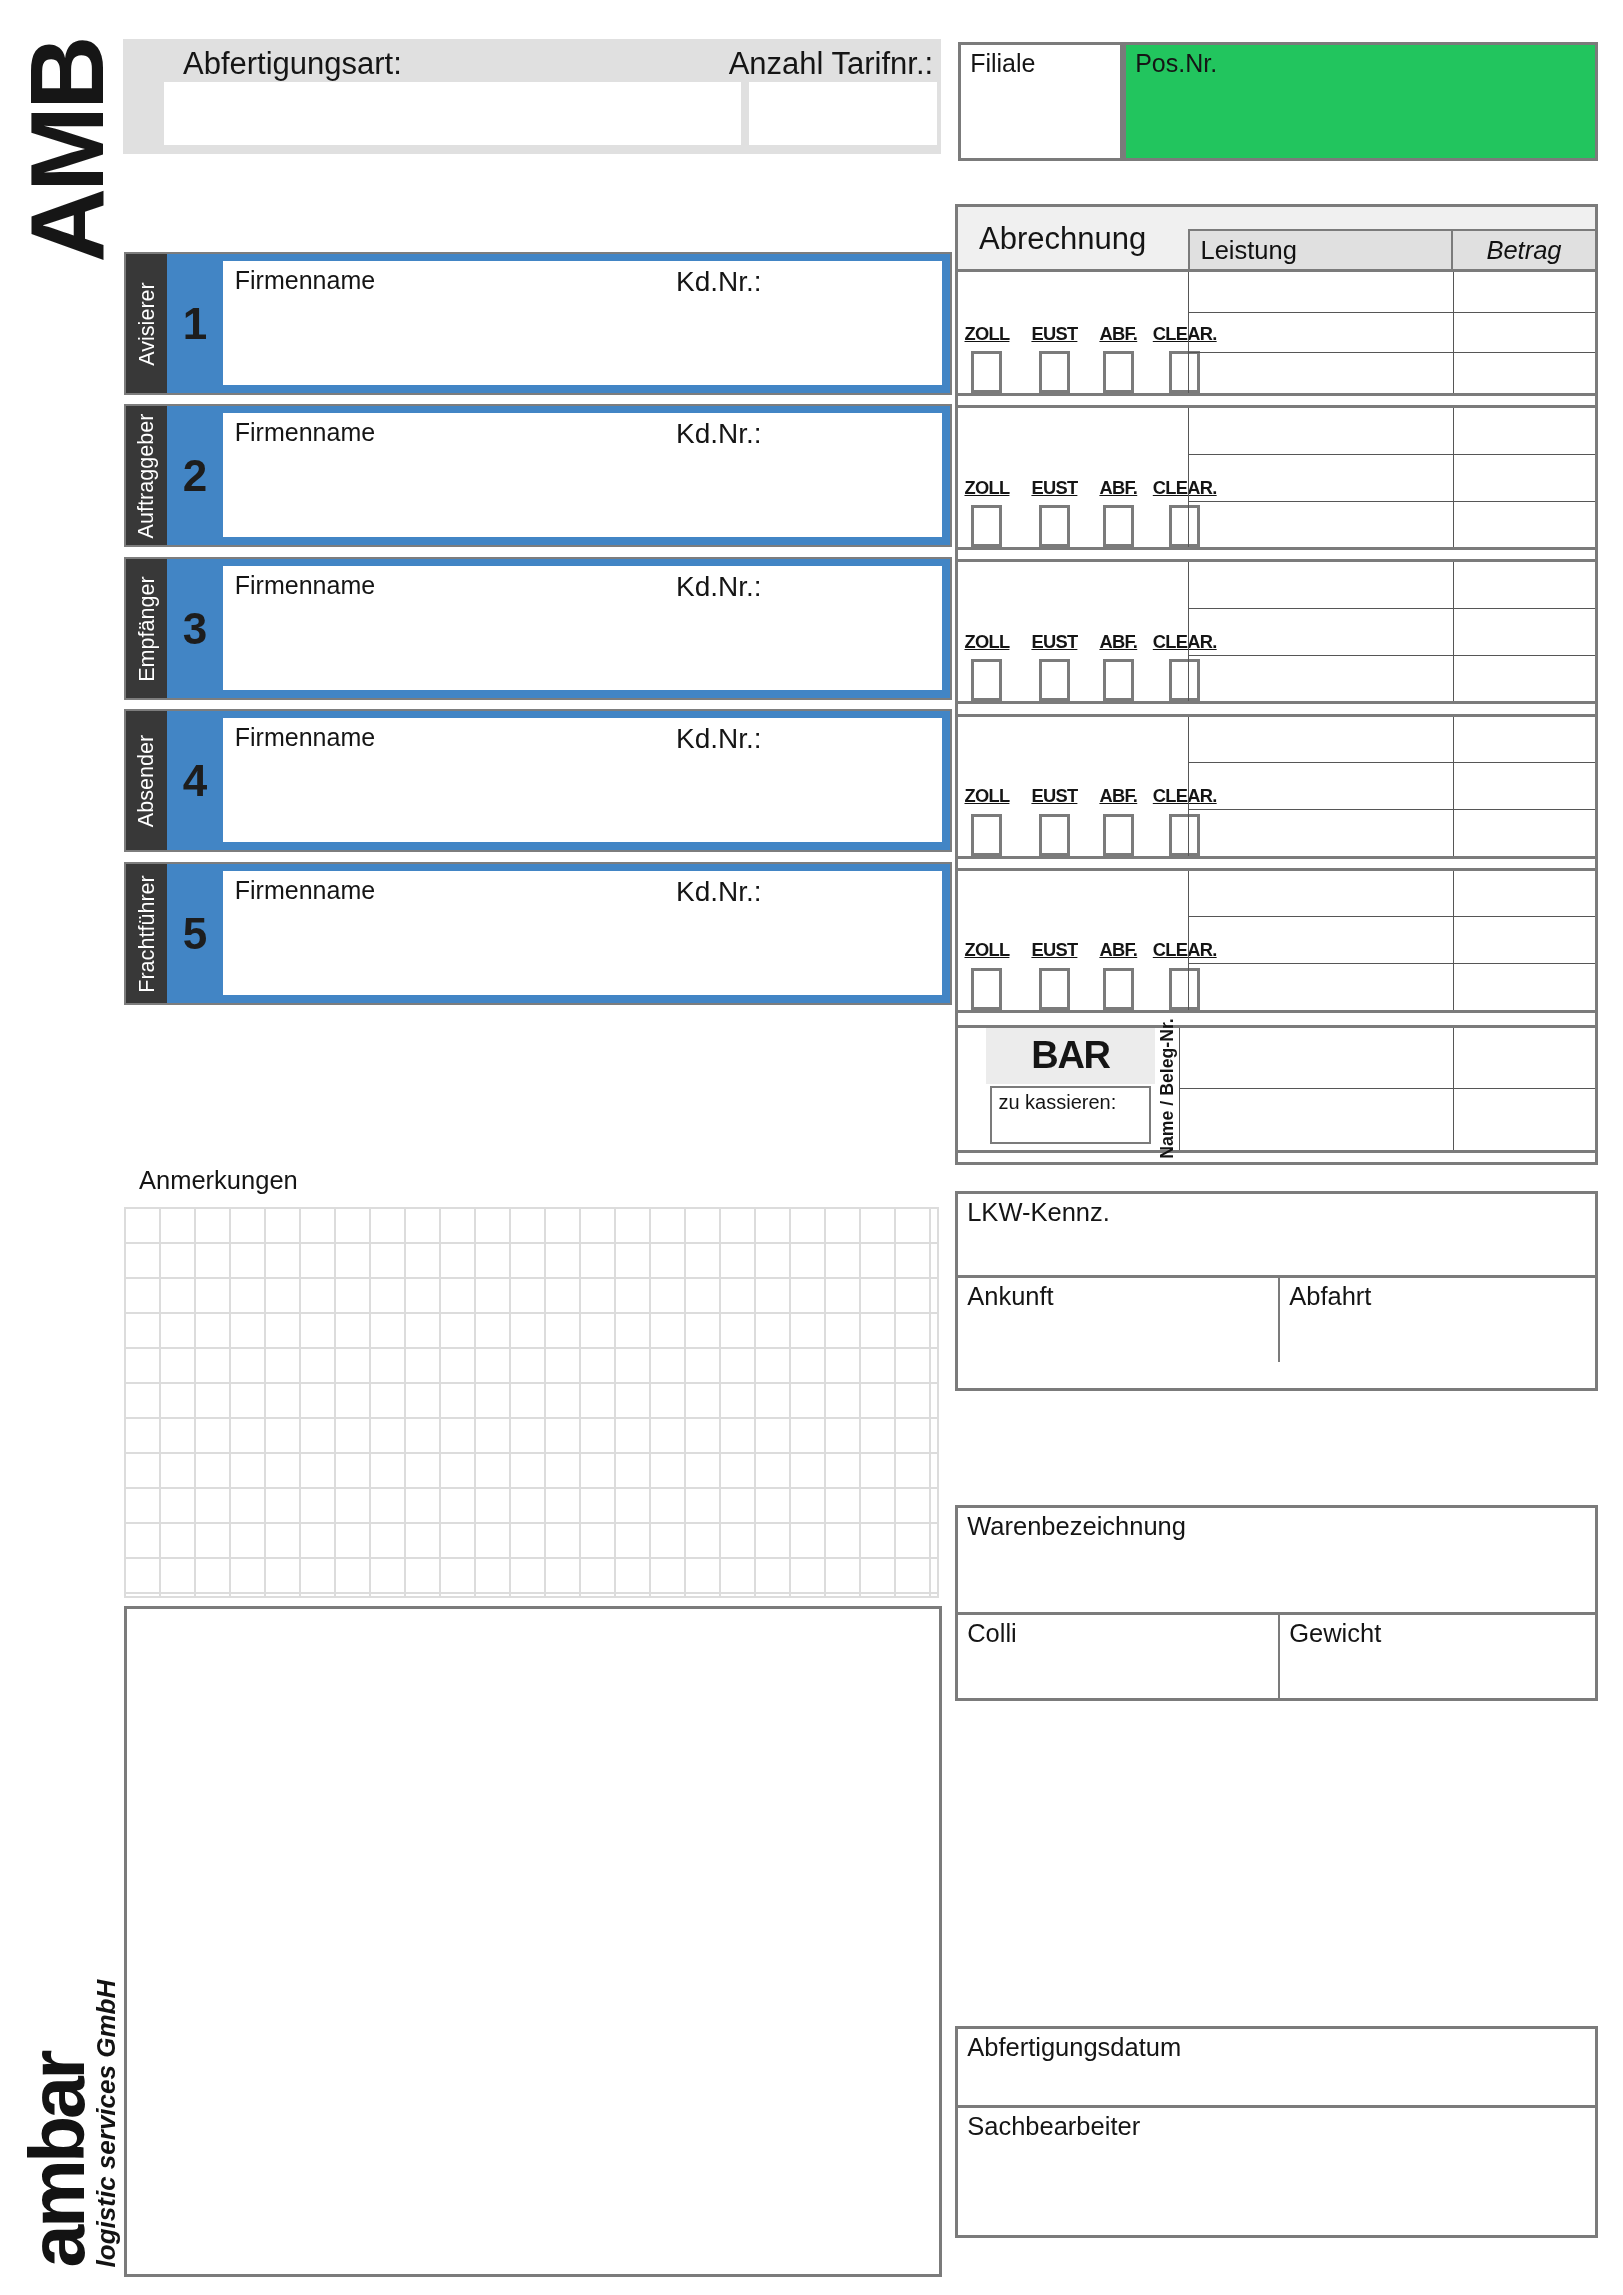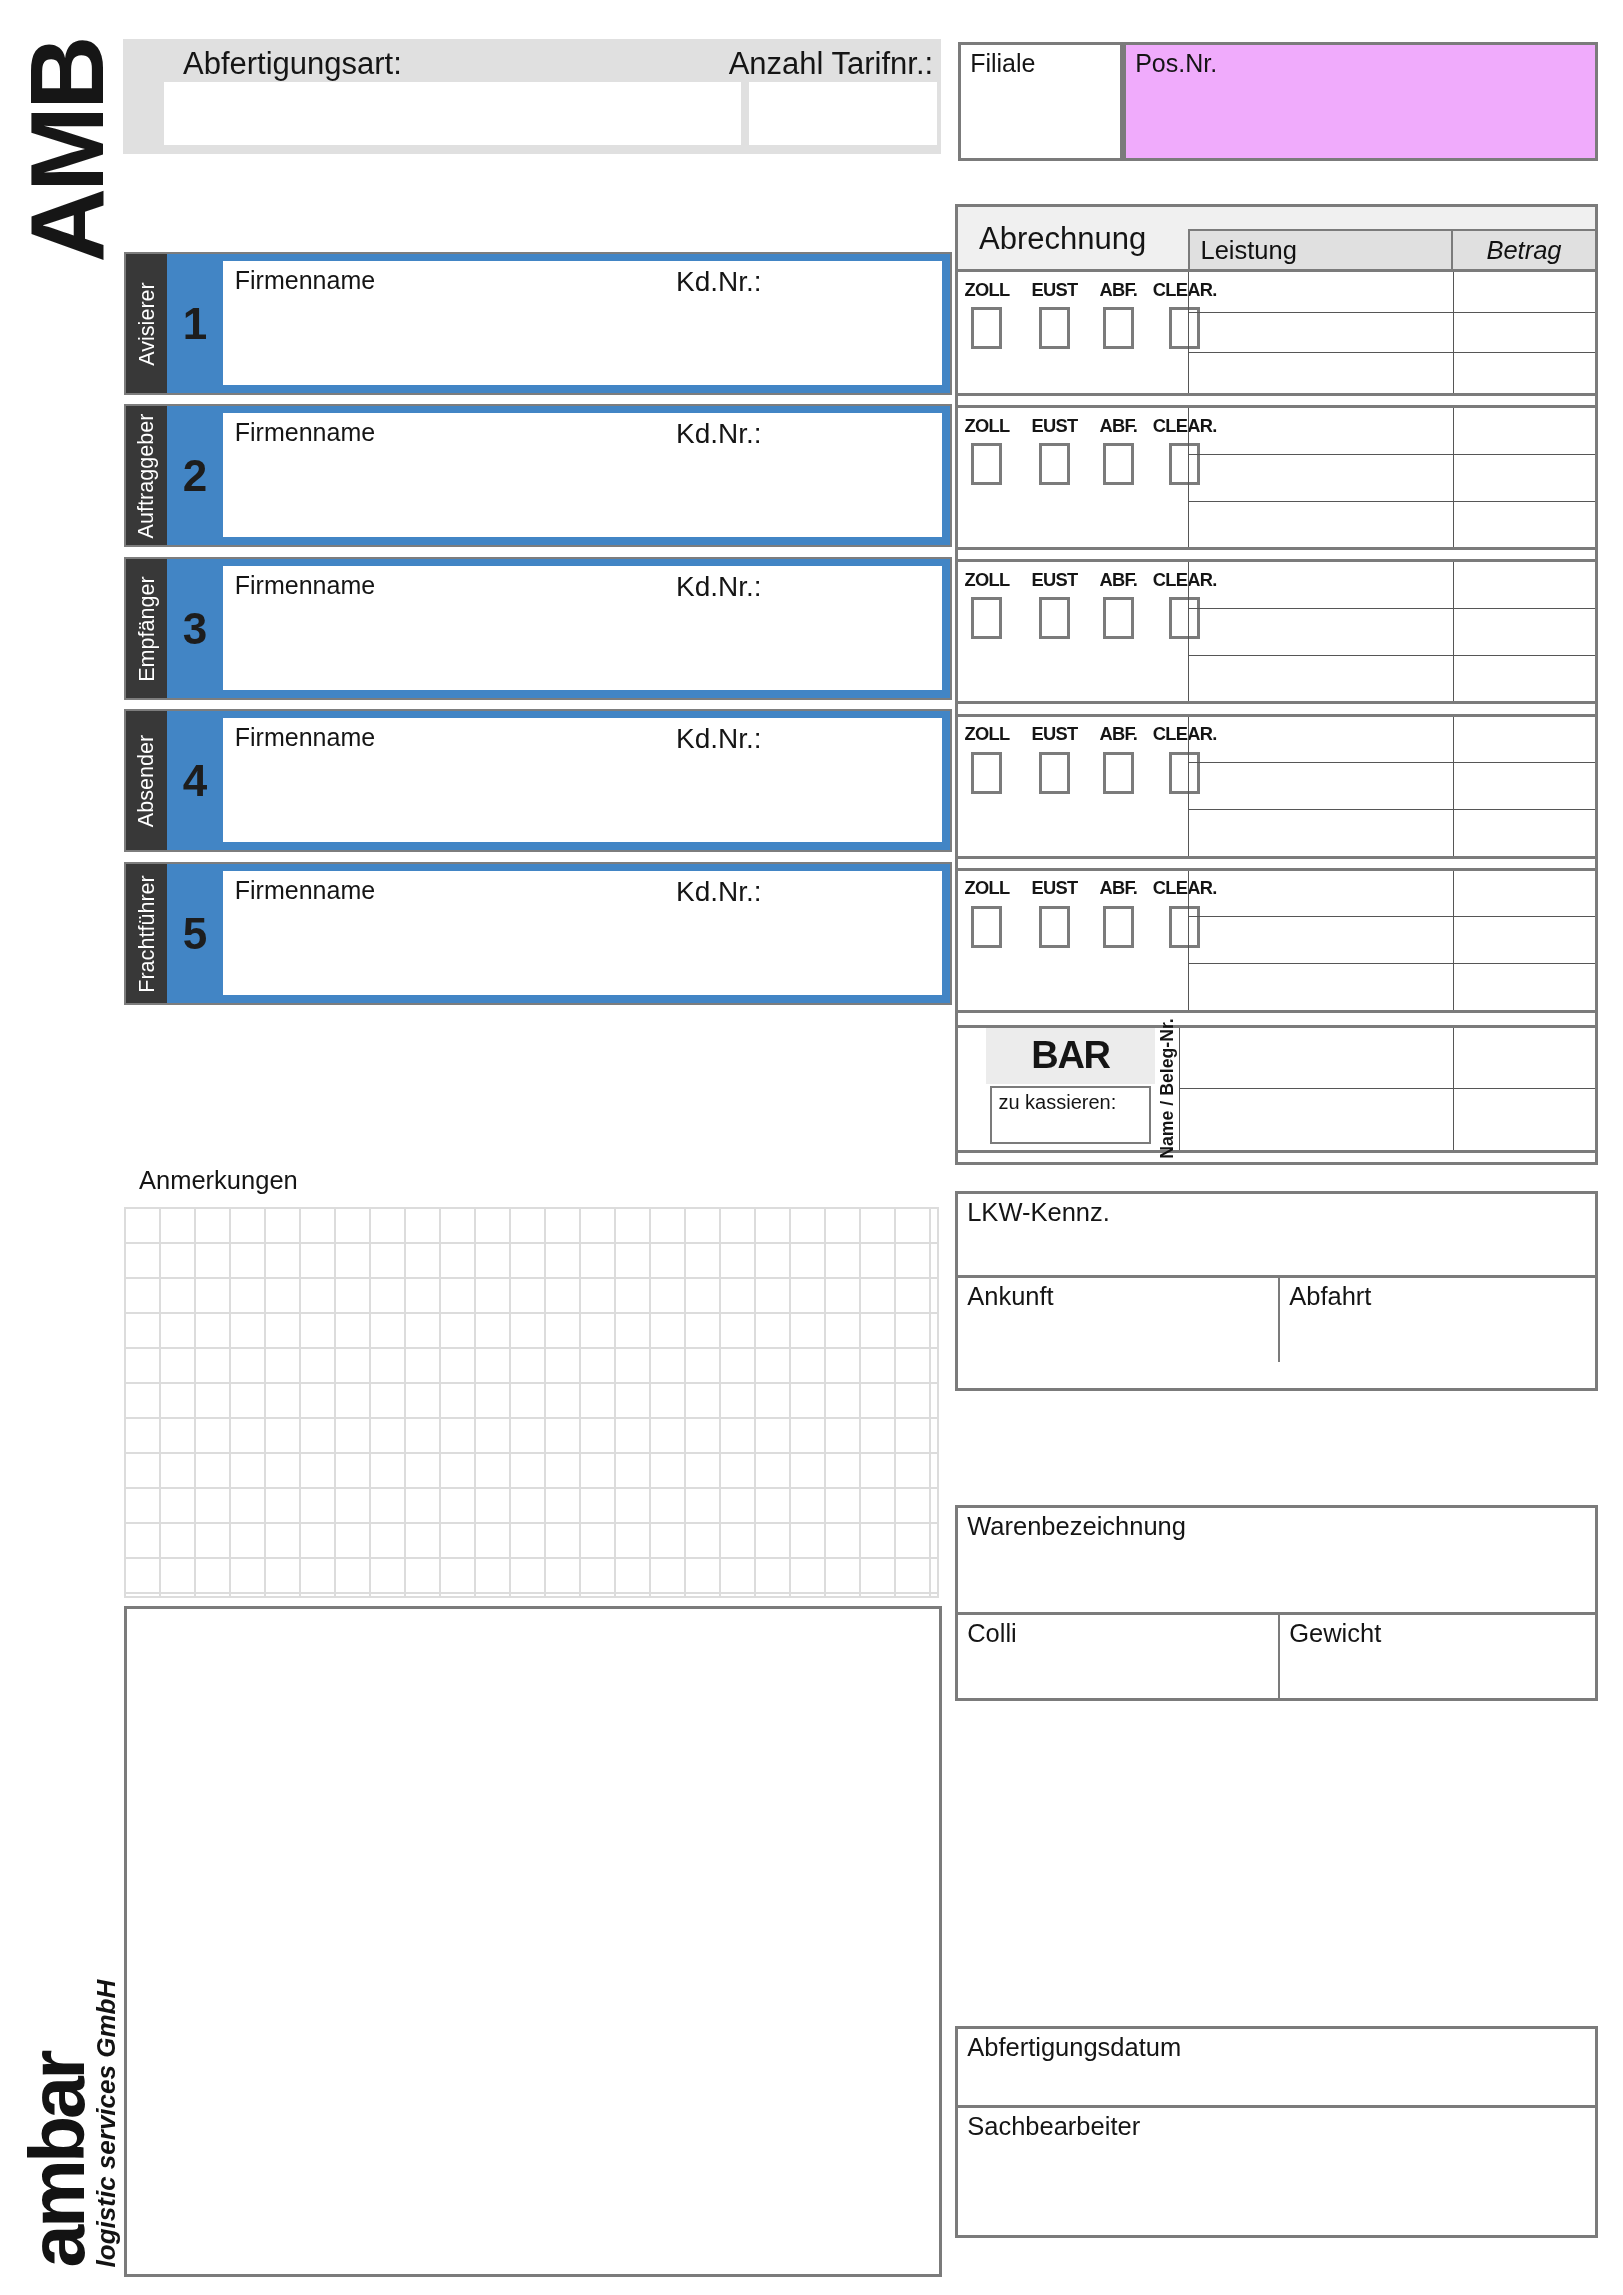--- a/index.html
+++ b/index.html
@@ -15,36 +15,36 @@
 
   
   .top-panel { left:123px; top:39px; width:818px; height:115px; background:#e0e0e0; }
   .abfert-label { position:absolute; left:60px; top:6.5px; font-size:31px; color:#151515; }
   .abfert-input { position:absolute; left:41px; top:43px; width:577px; height:63px; background:#fff; }
   .anzahl-label { position:absolute; right:7.9px; top:6.5px; font-size:31px; color:#151515; }
   .anzahl-input { position:absolute; left:626px; top:43px; width:188px; height:63px; background:#fff; }
 
   
   .filiale-box { left:958px; top:42px; width:165px; height:119px; background:#fff; border:3.9px solid #7b7b7b; }
-  .posnr-box   { left:1123px; top:42px; width:475px; height:119px; background:#f0abfc; border:3.9px solid #7b7b7b; }
+  .posnr-box   { left:1123px; top:42px; width:475px; height:119px; background:#22c55e; border:3.9px solid #7b7b7b; }
   .box-label   { display:block; padding:3.9px 0 0 9.2px; font-size:25px; color:#151515; }
 
   
   .abr-panel { left:955px; top:204px; width:643px; height:961px; border:3.3px solid #7b7b7b; background:#fff; }
   .abr-header { position:relative; height:65px; background:#f0f0f0; border-bottom:3.3px solid #7b7b7b; }
   .abr-title { position:absolute; left:21px; top:14.4px; font-size:31px; color:#151515; }
   .abr-cols { position:absolute; left:230px; right:0; top:22px; bottom:0; display:flex;
               background:#e0e0e0; border-top:2px solid #7b7b7b; border-left:2px solid #7b7b7b; }
   .col-leistung { width:263px; border-right:2px solid #7b7b7b; display:flex; align-items:center; padding-left:10.5px; font-size:25.5px; }
   .col-betrag   { flex:1; display:flex; align-items:center; justify-content:center; font-size:25.5px;font-style:italic; }
 
   .abr-section { position:relative; height:145px; margin-top:9.2px;
                  border-top:3.3px solid #7b7b7b; border-bottom:3.3px solid #7b7b7b; display:flex; }
   .abr-section.sec-first { height:124px; margin-top:0; border-top:none; }
-  .abr-check-cell { width:230px; padding:6.5px 0 0 6.5px; display:flex; gap:22px; align-items:flex-start; }
+  .abr-check-cell { width:230px; padding:6.5px 0 0 6.5px; display:flex; gap:22px; align-items:flex-end;text-decoration:underline; }
   .chk { width:51px; display:flex; flex-direction:column; align-items:center; }
   .chk-label { font-size:18.3px; font-weight:600; letter-spacing:-0.7px; color:#151515; white-space:nowrap; }
   .chk-box { width:31px; height:42px; border:3.3px solid #7b7b7b; background:#fff; margin-top:6.5px; }
   .abr-rows { flex:1; display:flex; flex-direction:column; border-left:1.3px solid #565656; }
   .abr-row { flex:1; border-bottom:1.3px solid #565656; position:relative; }
   .abr-row:last-child { border-bottom:none; }
   .abr-row::after { content:""; position:absolute; top:0; bottom:0; right:141px; width:1.3px; background:#565656; }
 
   
   .abr-bar { position:relative; height:128px; margin-top:11.8px;

